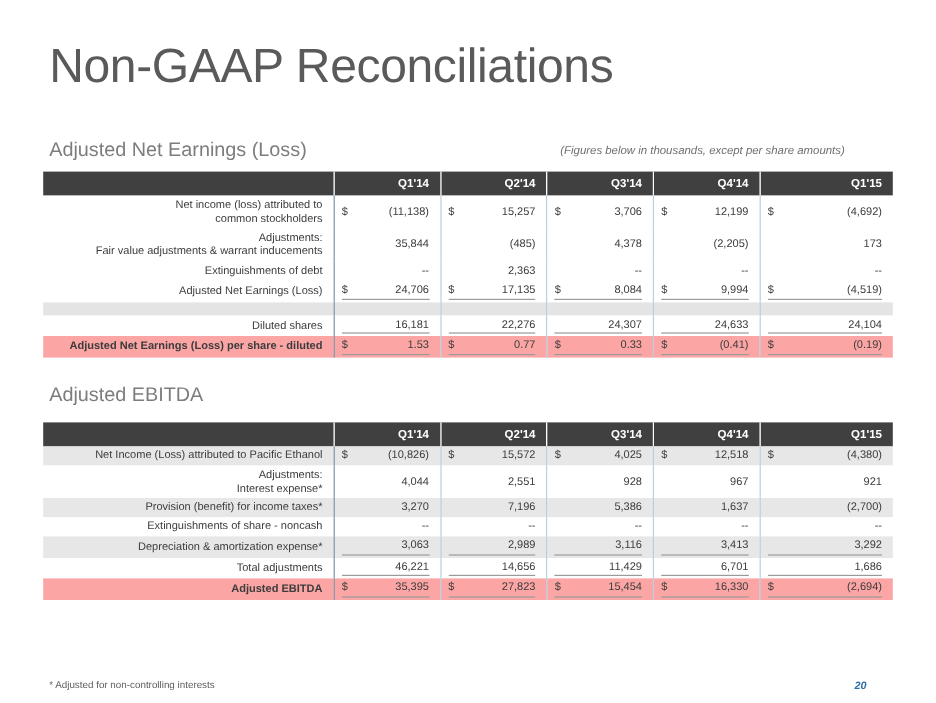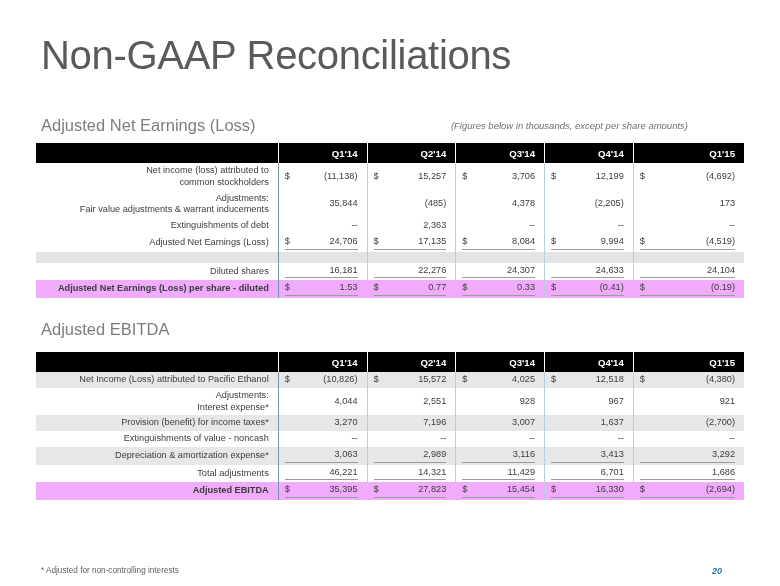--- a/index.html
+++ b/index.html
@@ -35,21 +35,21 @@
     font-size: 16.5px;
     color: #7d7d7d;
     font-weight: 400;
     white-space: nowrap;
   }
   #sec1 { left: 41px; top: 116px; }
   #sec2 { left: 41px; top: 320px; }
 
   .figures-note {
     position: absolute;
-    right: 48px;
+    right: 32px;
     top: 120px;
     font-size: 9.5px;
     font-style: italic;
     color: #6f6f6f;
     white-space: nowrap;
   }
 
   table.fin {
     position: absolute;
     border-collapse: collapse;
@@ -58,21 +58,21 @@
     color: #3c3c3c;
   }
   #tbl1 { left: 36px; top: 143px; width: 708px; }
   #tbl2 { left: 36px; top: 352px; width: 708px; }
 
   table.fin col.c-label { width: 232px; }
   table.fin col.c-q     { width: 85px; }
   table.fin col.c-qlast { width: 106px; }
 
   table.fin th {
-    background: #000000;
+    background: #404040;
     color: #ffffff;
     font-size: 9.6px;
     font-weight: bold;
     text-align: right;
     padding: 4px 9px 4px 4px;
     height: 12px;
     border-right: 1px solid #ffffff;
     margin-left: 31px;
   }
   table.fin th.hlabel {
@@ -97,21 +97,21 @@
     border-right: 1px solid #7a95a8;
     padding-left: 7px;
     white-space: pre-line;
   }
   table.fin td.last { border-right: none; }
 
   tr.band-gray td { background: #e7e7e7; }
   tr.band-white td { background: #ffffff; }
   tr.spacer td { background: #e4e4e4; height: 11px; padding: 0; }
   tr.total td {
-    background: #f0abfc;
+    background: #fca5a5;
     font-weight: bold;
   }
   tr.total td.num { font-weight: normal; }
   .mrow {
     display: flex;
     justify-content: space-between;
     align-items: baseline;
   }
   .mrow .sym { padding-right: 2px; }
   .mrow .val { text-align: right; }
@@ -415,31 +415,31 @@
         </tr>
         <tr class="band-gray">
           <td class="lbl pad-left-1">Provision (benefit) for income taxes*</td>
           <td class="num">
             <span class="plain">3,270</span>
           </td>
           <td class="num">
             <span class="plain">7,196</span>
           </td>
           <td class="num">
-            <span class="plain">3,007</span>
+            <span class="plain">5,386</span>
           </td>
           <td class="num">
             <span class="plain">1,637</span>
           </td>
           <td class="num last">
             <span class="plain">(2,700)</span>
           </td>
         </tr>
         <tr class="band-white">
-          <td class="lbl pad-left-1">Extinguishments of value - noncash</td>
+          <td class="lbl pad-left-1">Extinguishments of share - noncash</td>
           <td class="num">
             <span class="plain">--</span>
           </td>
           <td class="num">
             <span class="plain">--</span>
           </td>
           <td class="num">
             <span class="plain">--</span>
           </td>
           <td class="num">
@@ -466,21 +466,21 @@
           <td class="num u-single last">
             <span class="plain">3,292</span>
           </td>
         </tr>
         <tr class="band-white">
           <td class="lbl pad-left-1">Total adjustments</td>
           <td class="num u-single">
             <span class="plain">46,221</span>
           </td>
           <td class="num u-single">
-            <span class="plain">14,321</span>
+            <span class="plain">14,656</span>
           </td>
           <td class="num u-single">
             <span class="plain">11,429</span>
           </td>
           <td class="num u-single">
             <span class="plain">6,701</span>
           </td>
           <td class="num u-single last">
             <span class="plain">1,686</span>
           </td>

